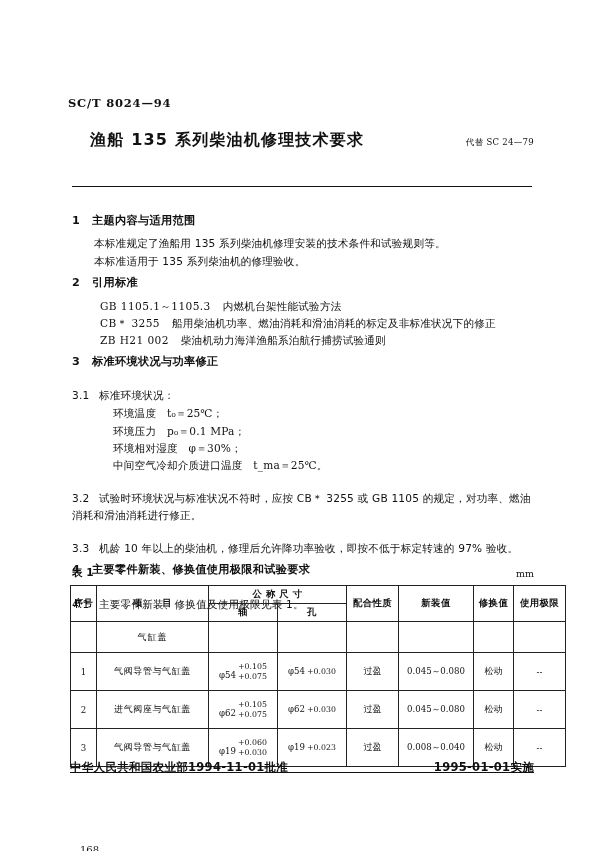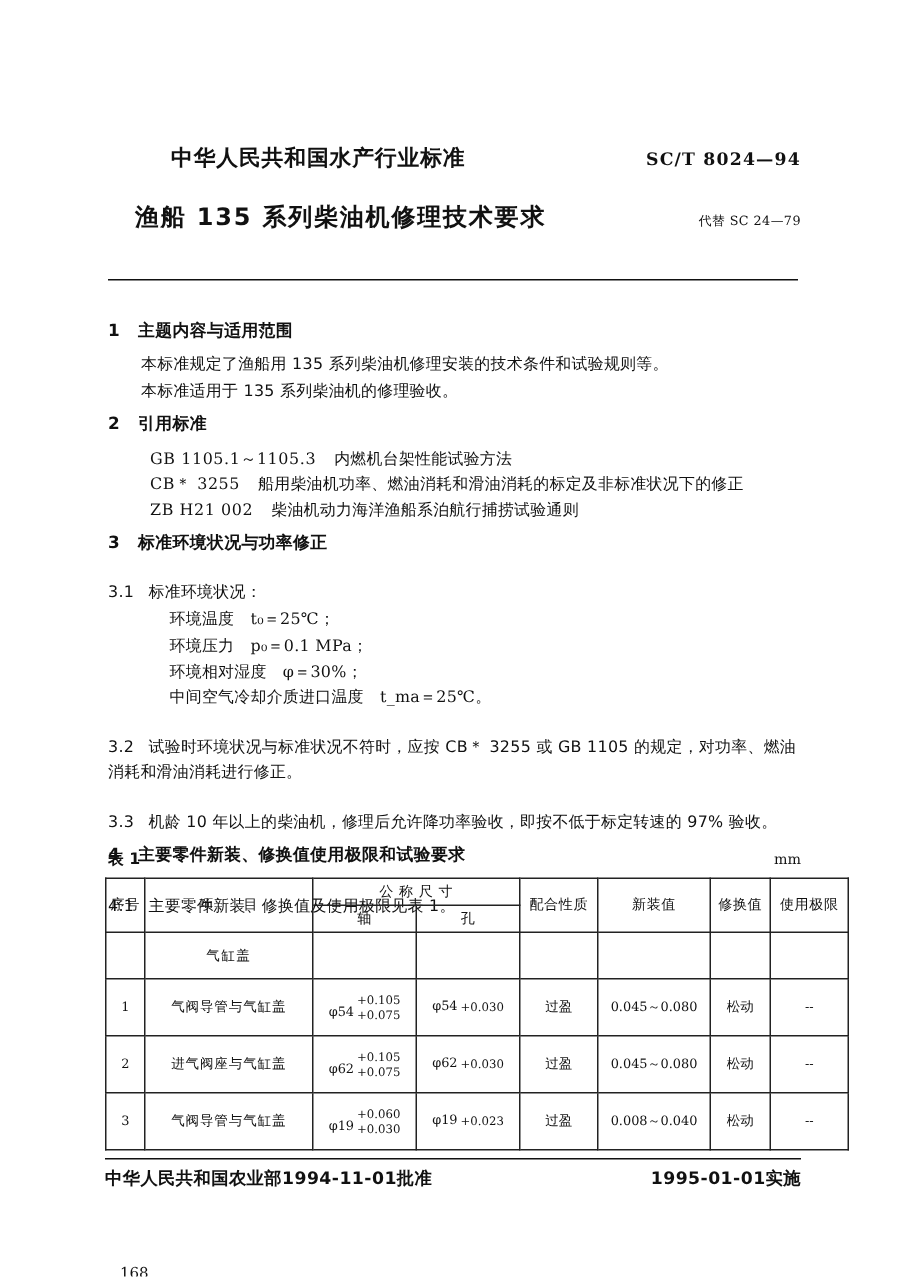--- a/index.html
+++ b/index.html
@@ -156,21 +156,21 @@
     table-layout: fixed;
   }
   table.main td, table.main th {
     border: 0.9px solid #222;
     padding: 2px 1px;
     text-align: center;
     vertical-align: middle;
     font-weight: normal;
   }
   table.main thead td {
-    font-weight: normal;
+    font-weight: bold;
     font-size: 9.4px;
     letter-spacing: 0.4px;
   }
   .c-no    { width: 26px; }
   .c-item  { width: 112px; }
   .c-shaft { width: 69px; }
   .c-hole  { width: 69px; }
   .c-fit   { width: 52px; }
   .c-new   { width: 75px; }
   .c-rep   { width: 40px; }
@@ -206,21 +206,21 @@
   .foot-rule {
     position: absolute;
     left: 70px;
     top: 772px;
     width: 464px;
     border-top: 1.6px solid #111;
   }
   .footer {
     position: absolute;
     left: 70px;
-    top: 778px;
+    top: 760px;
     width: 464px;
     display: flex;
     justify-content: space-between;
     font-size: 11.5px;
     font-weight: bold;
     letter-spacing: 0.3px;
   }
   .page-no {
     position: absolute;
     left: 80px;
@@ -229,21 +229,20 @@
     font-family: "DejaVu Serif", "Liberation Serif", serif;
   }
 </style>
 </head>
 <body>
 
 <div class="page">
 
   <div class="header">
     <div class="hdr-row r1">
-      <div class="std-title-1">中华人民共和国水产行业标准</div>
       <div class="std-code">SC/T 8024—94</div>
     </div>
     <div class="hdr-row r2">
       <div class="std-title-2">渔船 135 系列柴油机修理技术要求</div>
       <div class="std-replaces">代替 SC 24—79</div>
     </div>
   </div>
   <div class="rule"></div>
 
   <div class="body">

